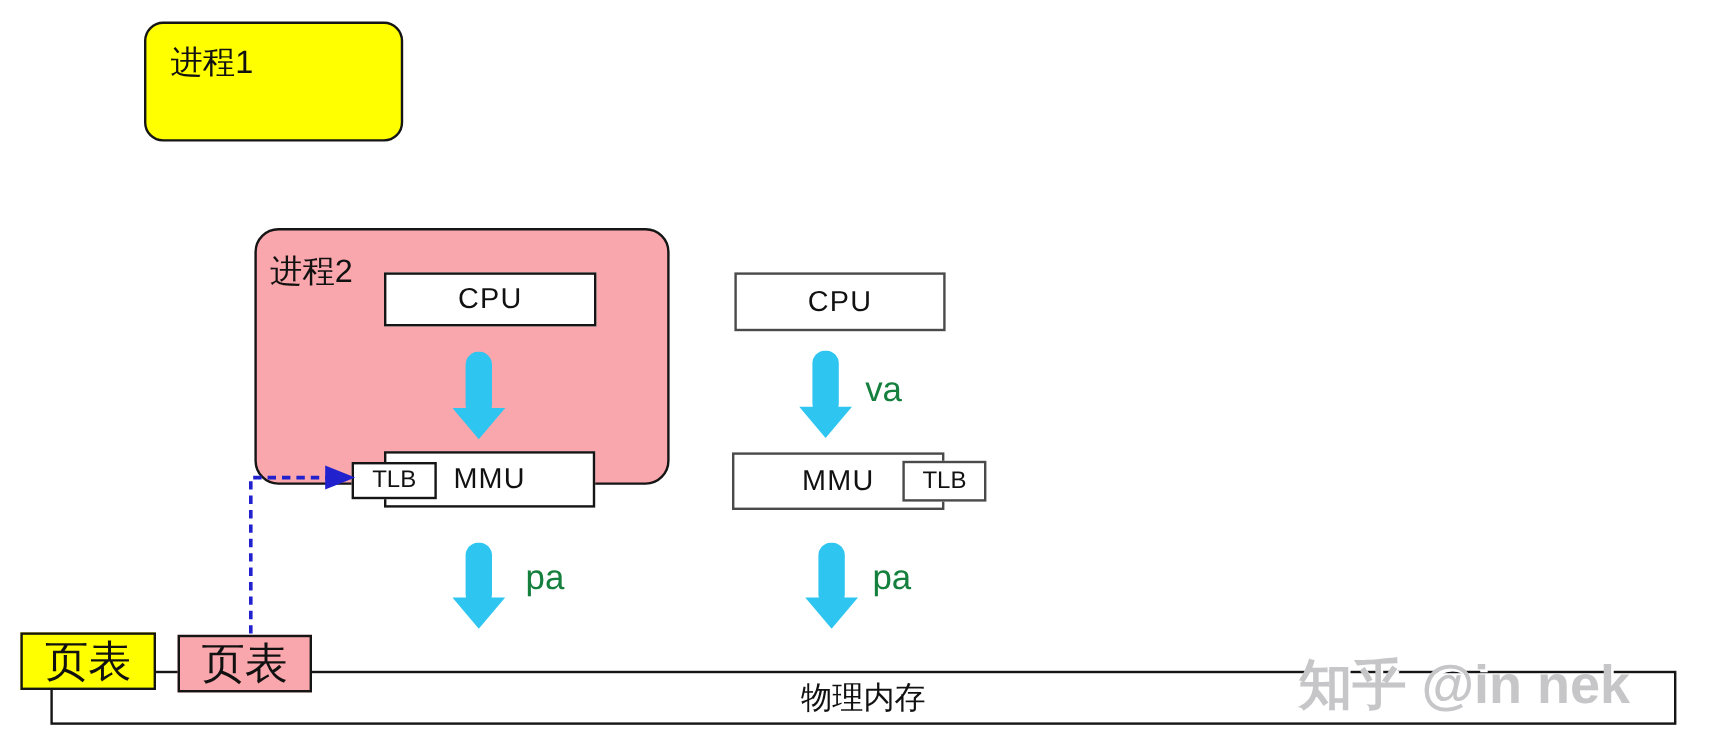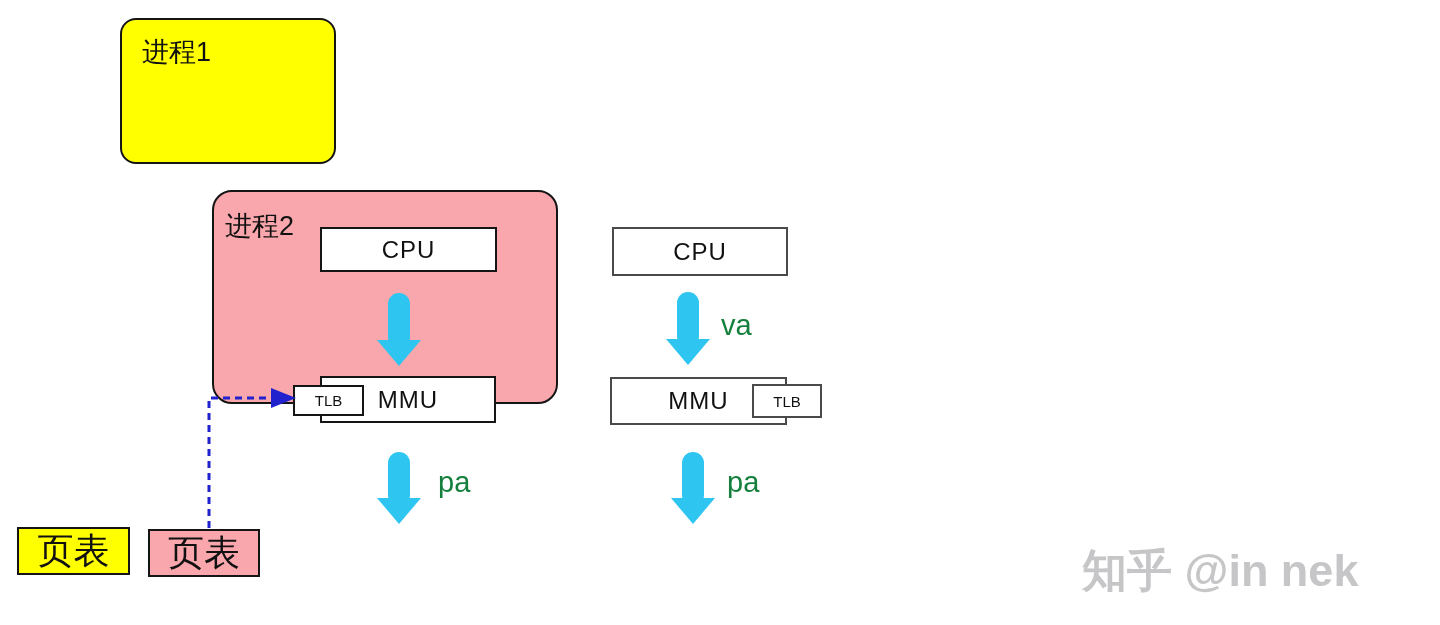--- a/index.html
+++ b/index.html
@@ -9,35 +9,35 @@
   }
   .abs{position:absolute;box-sizing:border-box;}
   .box{background:#ffffff;border:2px solid #151515;display:flex;align-items:center;justify-content:center;}
   .rounded{border-radius:16px;}
   .yellow{background:#FFFF00;}
   .pink{background:#F9A7AC;text-align:center;}
   .graybd{border-color:#4a4a4a;}
   .corner-label{position:absolute;left:12px;top:14px;font-size:27px;color:#111;}
   .lbl{position:absolute;font-size:29px;color:#15803d;white-space:nowrap;}
   .big-label{font-size:24px;letter-spacing:1px;}
-  .small-label{font-size:15px;}
+  .small-label{font-size:20px;}
   .pt-label{font-size:36px;}
   .physmem{border-width:2.5px;z-index:1;font-size:26px;}
   .watermark{
     position:absolute;left:1082px;top:541px;z-index:10;
     font-size:45px;color:#c6c6c8;text-shadow:2px 2px 0 #ffffff;white-space:nowrap;font-weight:bold;
   }
   svg{display:block;}
 </style>
 </head>
 <body>
 
 <div class="canvas">
 
-  <div class="abs box yellow rounded" style="left:120px;top:18px;width:216px;height:146px;justify-content:flex-start;align-items:flex-start;">
+  <div class="abs box yellow rounded" style="left:120px;top:18px;width:216px;height:100px;justify-content:flex-start;align-items:flex-start;">
     <span class="corner-label" style="left:20px;top:14px;">进程1</span>
   </div>
 
   <div class="abs box pink rounded" style="left:212px;top:190px;width:346px;height:214px;border-radius:20px;z-index:2;">
     <span class="corner-label" style="left:11px;top:16px;">进程2</span>
   </div>
 
   <div class="abs box big-label" style="left:320px;top:227px;width:177px;height:45px;z-index:3;">
     <span>CPU</span>
   </div>
@@ -82,20 +82,23 @@
     <rect x="11" y="0" width="22" height="54" rx="11" fill="#2EC5F1"></rect>
     <polygon points="0,46 44,46 22,72" fill="#2EC5F1"></polygon>
   </svg>
   <span class="lbl" style="left:727px;top:466px;">pa</span>
 
   <svg class="abs" style="left:195px;top:385px;z-index:5;" width="110" height="150" viewBox="0 0 110 150">
     <path d="M 14 143 L 14 13 L 78 13" fill="none" stroke="#2121CE" stroke-width="3" stroke-dasharray="7 5"></path>
     <polygon points="76,3 76,23 101,13" fill="#2121CE"></polygon>
   </svg>
 
+  <div class="abs box physmem" style="left:42px;top:559px;width:1355px;height:45px;">
+    <span>物理内存</span>
+  </div>
 
   <div class="abs box yellow pt-label" style="left:17px;top:527px;width:113px;height:48px;border-width:2.5px;z-index:2;">
     <span>页表</span>
   </div>
   <div class="abs box pink pt-label" style="left:148px;top:529px;width:112px;height:48px;z-index:2;">
     <span>页表</span>
   </div>
 
   <span class="watermark">知乎 @in nek</span>
 

